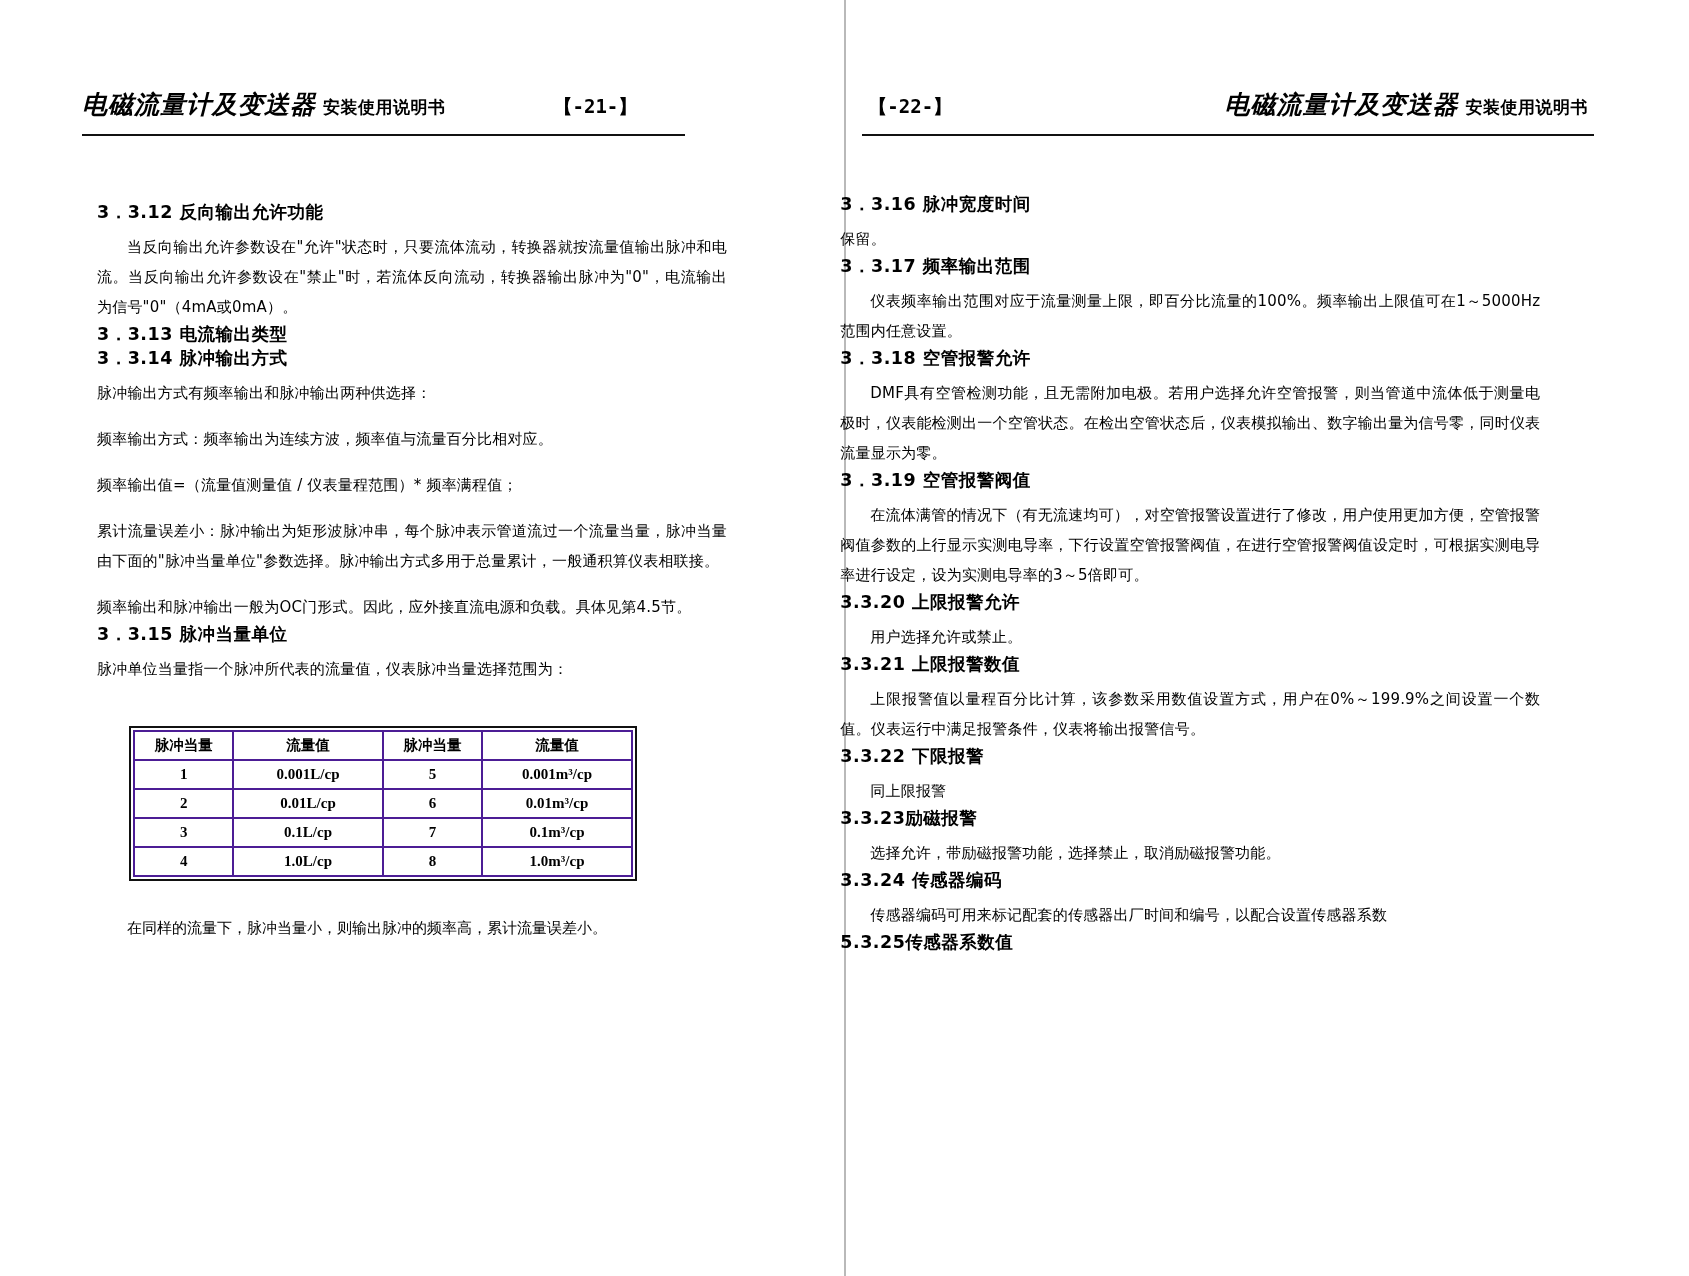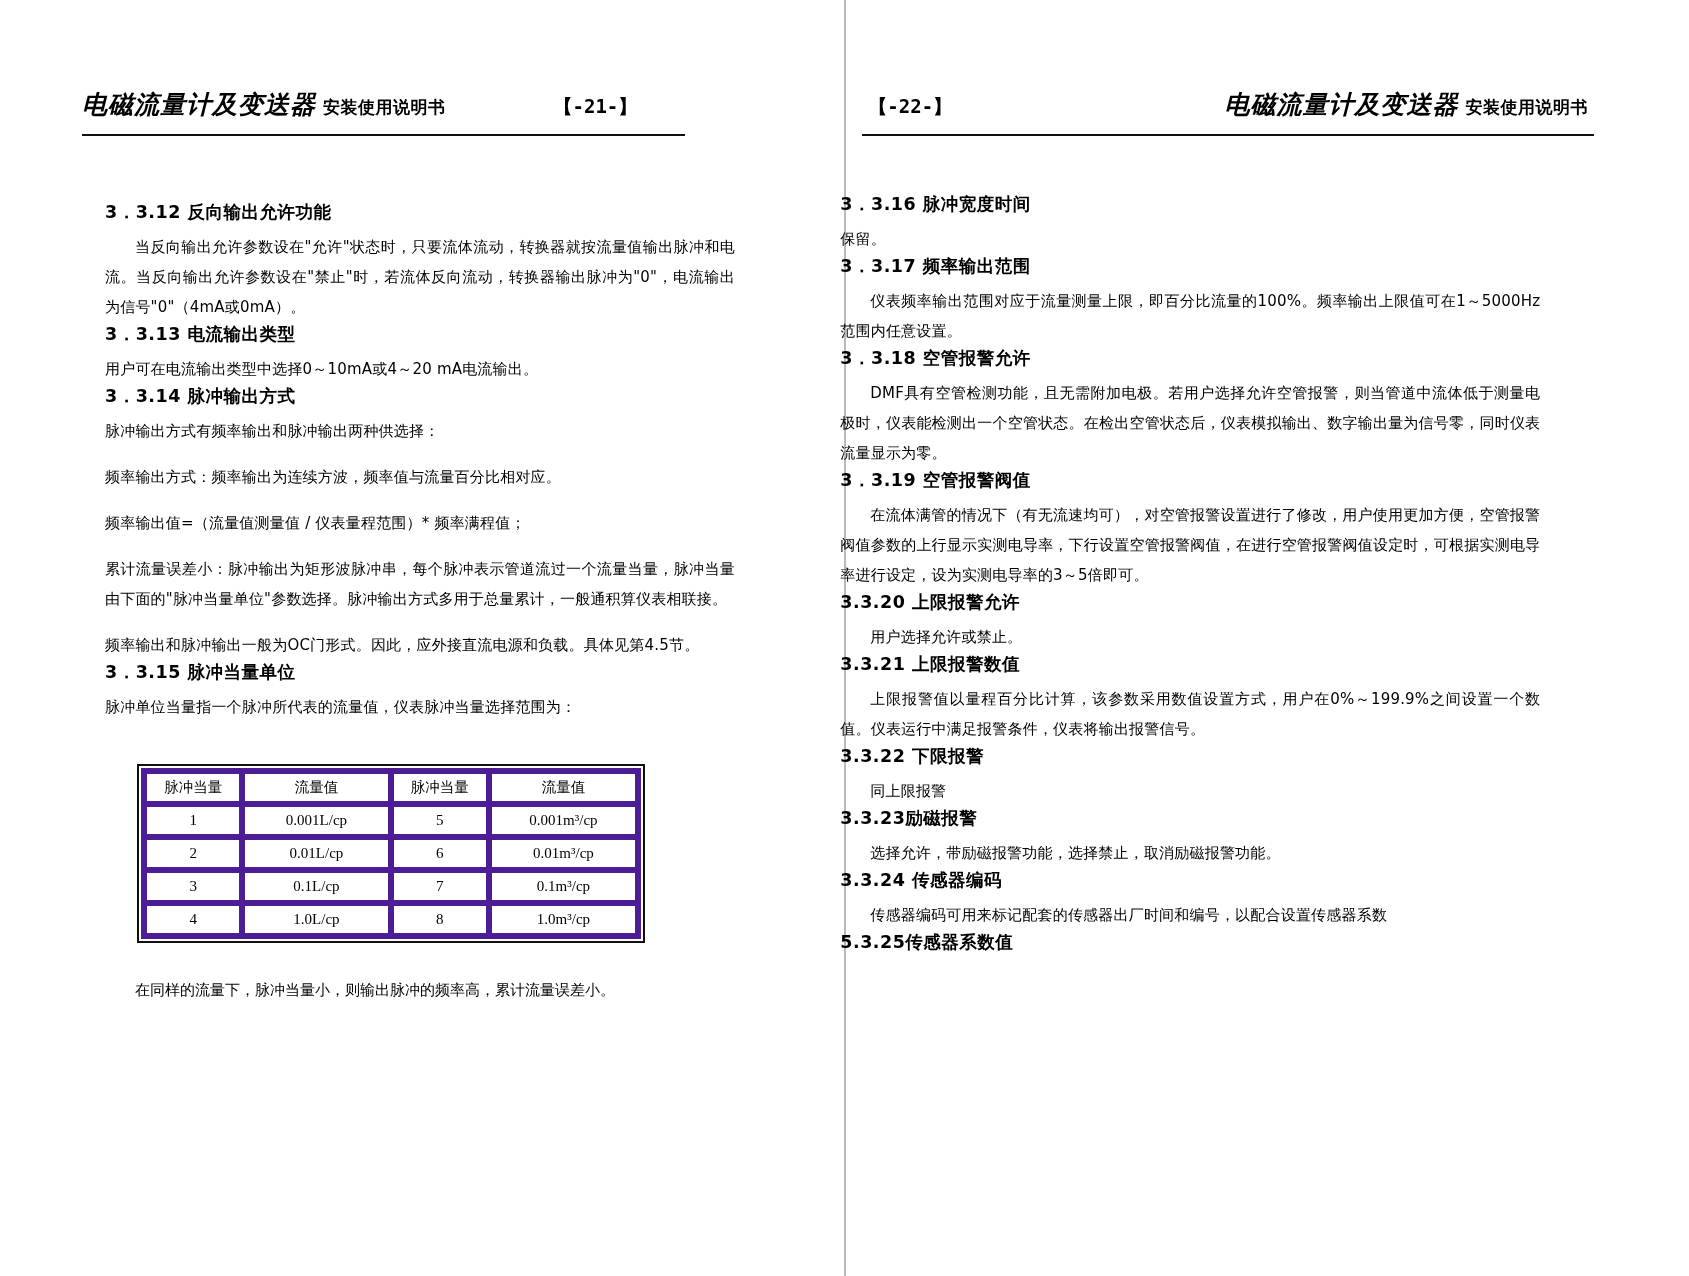--- a/index.html
+++ b/index.html
@@ -86,21 +86,21 @@
     white-space: nowrap;
   }
   .hdr-left .hdr-page { margin-left: auto; margin-right: 48px; text-align: center; }
   .hdr-right .hdr-page { margin-right: auto; margin-left: 6px; }
   .hdr-right .hdr-title { margin-left: auto; }
   .hdr-right .hdr-sub { margin-right: 6px; }
 
   
   .body-left {
     position: absolute;
-    left: 105px;
+    left: 97px;
     width: 630px;
     top: 200px;
   }
   .body-right {
     position: absolute;
     left: 60px;
     width: 700px;
     top: 192px;
   }
   h3.sec {
@@ -133,26 +133,26 @@
     border: 2.5px solid #111;
     padding: 2px;
     box-sizing: content-box;
   }
   table.eqv {
     border-collapse: collapse;
     width: 100%;
     font-family: "Liberation Serif", serif;
   }
   table.eqv td, table.eqv th {
-    border: 6px solid #4c1d95;
+    border: 2px solid #4c1d95;
     text-align: center;
     font-size: 15px;
     height: 27px;
     padding: 0 2px;
-    font-weight: normal;
+    font-weight: bold;
   }
   table.eqv th {
     font-family: "DejaVu Sans", sans-serif;
     font-size: 14.5px;
   }
   table.eqv td.num { width: 100px; }
   table.eqv td.val { width: 150px; }
   .after-table {
     margin-top: 38px;
     text-indent: 2em;
@@ -175,21 +175,20 @@
       </div>
       <div class="hdr-rule"></div>
     </div>
 
     <div class="body-left">
 
       <h3 class="sec">3．3.12 反向输出允许功能</h3>
       <p class="para ind1">当反向输出允许参数设在"允许"状态时，只要流体流动，转换器就按流量值输出脉冲和电流。当反向输出允许参数设在"禁止"时，若流体反向流动，转换器输出脉冲为"0"，电流输出为信号"0"（4mA或0mA）。</p>
 
       <h3 class="sec sec-gap-lg">3．3.13 电流输出类型</h3>
-      <p class="para ind0">用户可在电流输出类型中选择0～10mA或4～20 mA电流输出。</p>
 
       <h3 class="sec sec-gap-lg">3．3.14 脉冲输出方式</h3>
       <p class="para ind0">脉冲输出方式有频率输出和脉冲输出两种供选择：</p>
       <p class="para ind0 tight">频率输出方式：频率输出为连续方波，频率值与流量百分比相对应。</p>
       <p class="para ind0 tight">频率输出值=（流量值测量值 / 仪表量程范围）* 频率满程值；</p>
       <p class="para ind0 tight">累计流量误差小：脉冲输出为矩形波脉冲串，每个脉冲表示管道流过一个流量当量，脉冲当量由下面的"脉冲当量单位"参数选择。脉冲输出方式多用于总量累计，一般通积算仪表相联接。</p>
       <p class="para ind0 tight">频率输出和脉冲输出一般为OC门形式。因此，应外接直流电源和负载。具体见第4.5节。</p>
 
       <h3 class="sec sec-gap-lg">3．3.15 脉冲当量单位</h3>
       <p class="para ind0">脉冲单位当量指一个脉冲所代表的流量值，仪表脉冲当量选择范围为：</p>

